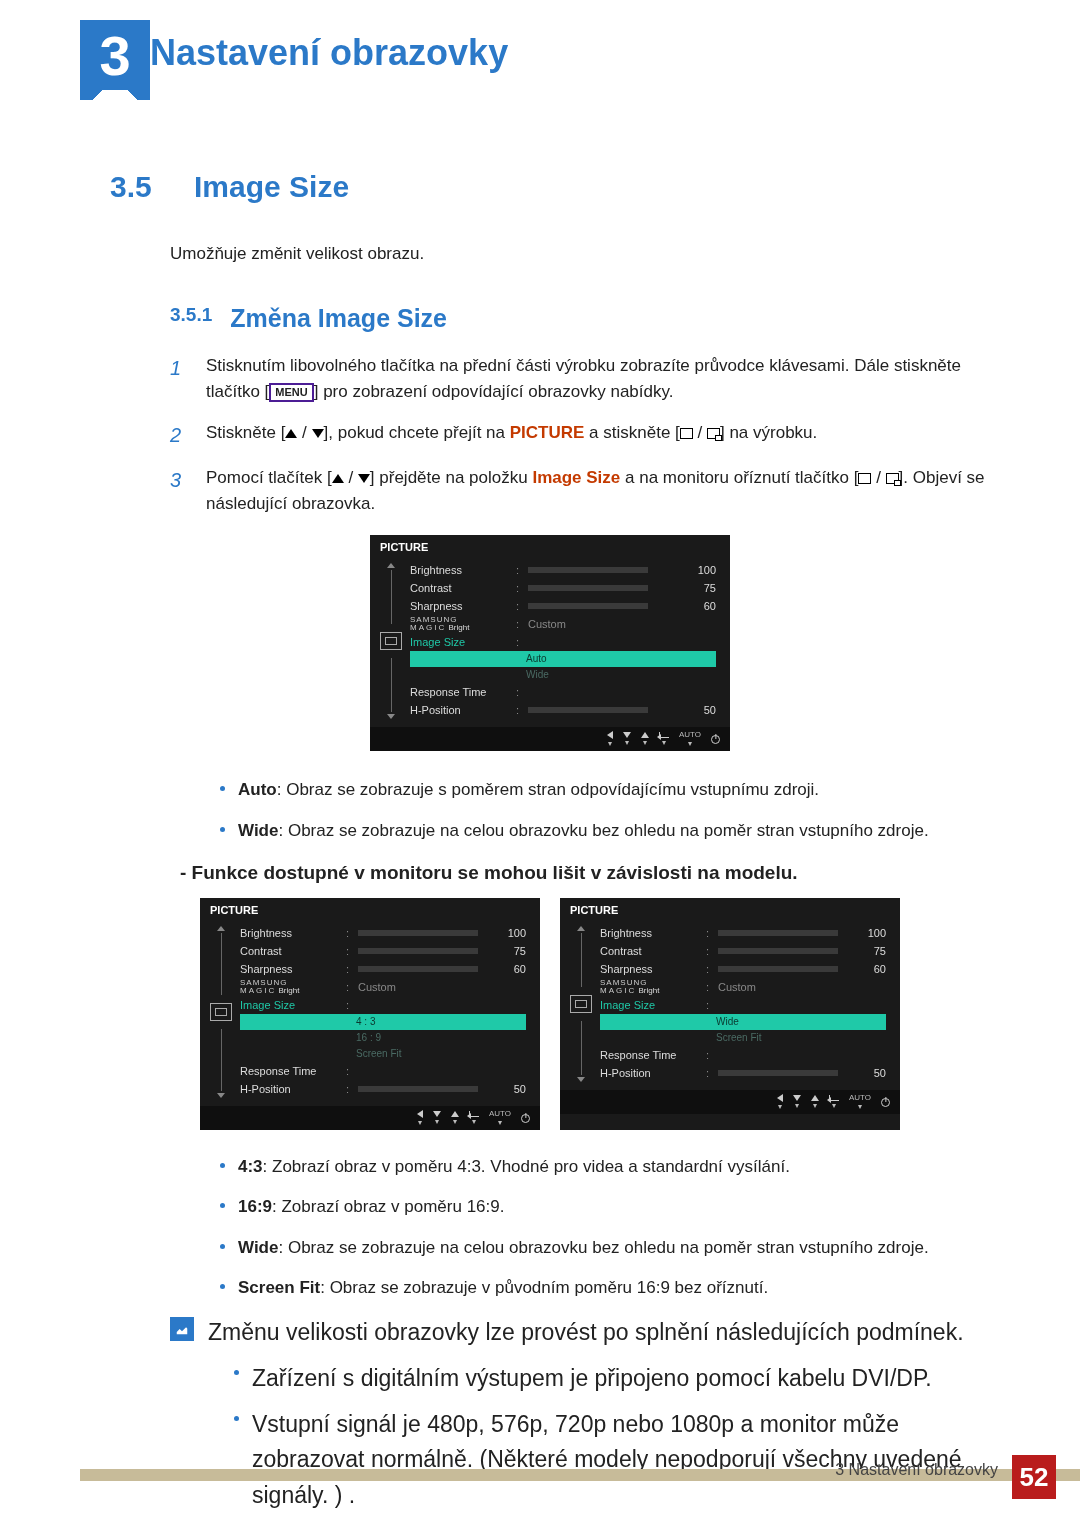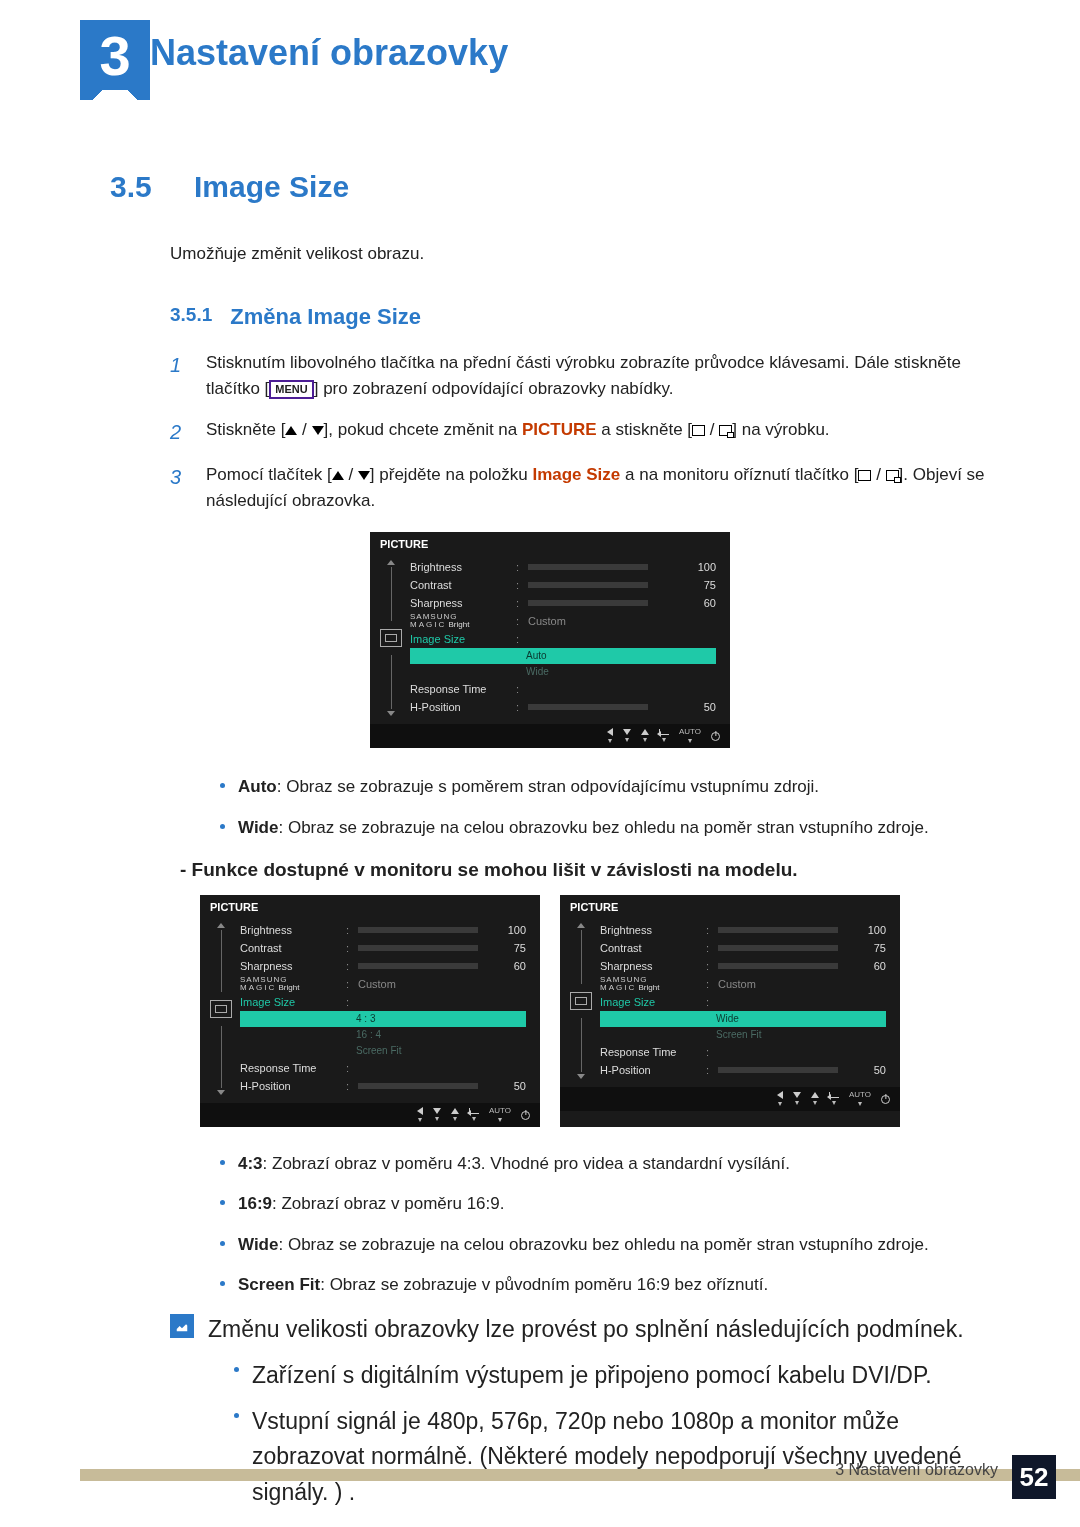--- a/index.html
+++ b/index.html
@@ -9,21 +9,21 @@
   .ch-badge { width: 70px; height: 70px; background: #2b79c8; color: #fff; font-size: 56px; font-weight: bold; display: flex; align-items: center; justify-content: center; position: relative;}
   .ch-badge::after{content:"";position:absolute;left:0;right:0;bottom:-10px;height:10px;background:linear-gradient(135deg,#2b79c8 50%,transparent 50%) left/50% 100% no-repeat,linear-gradient(-135deg,#2b79c8 50%,transparent 50%) right/50% 100% no-repeat;}
   .ch-title { font-size: 36px; color: #2b79c8; font-weight: bold; margin-top: 12px; }
   .content { padding: 80px 90px 0 110px; }
   .sec-row { display: flex; gap: 24px; margin-bottom: 40px; }
   .sec-num { font-size: 30px; color: #2b79c8; font-weight: bold; width: 60px; }
   .sec-title { font-size: 30px; color: #2b79c8; font-weight: bold; }
   .intro { font-size: 17px; margin-left: 60px; margin-bottom: 40px; }
   .sub-row { display: flex; gap: 18px; margin-left: 60px; margin-bottom: 20px;}
   .sub-num { font-size: 19px; color: #2b79c8; font-weight: bold; }
-  .sub-title { font-size: 22px; color: #2b79c8; font-weight: bold; }
+  .sub-title { font-size: 25px; color: #2b79c8; font-weight: bold; }
   .steps { margin-left: 60px; }
   .step { display: flex; gap: 18px; margin-bottom: 14px; font-size: 17px; line-height: 1.55; }
   .step-n { color: #2b79c8; font-style: italic; font-size: 20px; width: 18px; flex-shrink:0;}
   .kw { color: #c43a00; font-weight: bold; }
   .menu-box{display:inline-block;border:2px solid #4c1d95;padding:0 4px;font-size:11px;font-weight:bold;vertical-align:middle;line-height:15px;text-align:center;}
   .tri-up,.tri-down{display:inline-block;width:0;height:0;border-left:6px solid transparent;border-right:6px solid transparent;vertical-align:middle;}
   .tri-up{border-bottom:9px solid #000;} .tri-down{border-top:9px solid #000;}
   .sq-icon{display:inline-block;width:13px;height:11px;border:1.5px solid #000;vertical-align:middle;position:relative;}
   .sq-icon2{display:inline-block;width:13px;height:11px;border:1.5px solid #000;vertical-align:middle;position:relative;}
   .sq-icon2::after{content:"";position:absolute;width:5px;height:4px;border:1px solid #000;right:-3px;bottom:-3px;background:#fff;}
@@ -73,21 +73,21 @@
   .ic-back{width:0;height:0;border-top:4px solid transparent;border-bottom:4px solid transparent;border-right:6px solid #ccc;}
   .ic-down{width:0;height:0;border-left:4px solid transparent;border-right:4px solid transparent;border-top:6px solid #ccc;}
   .ic-up{width:0;height:0;border-left:4px solid transparent;border-right:4px solid transparent;border-bottom:6px solid #ccc;}
   .ic-enter{width:10px;height:6px;border-bottom:1.5px solid #ccc;border-left:1.5px solid #ccc;position:relative;}
   .ic-enter::after{content:"";position:absolute;left:-3px;bottom:-3px;width:0;height:0;border-top:3px solid transparent;border-bottom:3px solid transparent;border-right:4px solid #ccc;}
   .ic-pwr{width:9px;height:9px;border:1.3px solid #ccc;border-radius:50%;position:relative;}
   .ic-pwr::after{content:"";position:absolute;width:1.3px;height:5px;background:#ccc;left:50%;top:-2px;transform:translateX(-50%);}
 
   .bottom-line{position:absolute;left:80px;right:0;bottom:46px;height:12px;background:#c7bb99;}
   .footer{position:absolute;right:24px;bottom:28px;display:flex;align-items:center;gap:14px;font-size:16px;color:#444;}
-  .page-num{width:44px;height:44px;background:#0f172a;color:#fff;font-size:26px;font-weight:bold;display:flex;align-items:center;justify-content:center;margin-top:15px;}
+  .page-num{width:44px;height:44px;background:#b91c1c;color:#fff;font-size:26px;font-weight:bold;display:flex;align-items:center;justify-content:center;margin-top:15px;}
 </style>
 </head>
 <body>
 
 <div class="page">
   <div class="header">
     <div class="ch-badge">3</div>
     <div class="ch-title">Nastavení obrazovky</div>
   </div>
 
@@ -106,21 +106,21 @@
     <div class="steps">
       <div class="step">
         <span class="step-n">1</span>
         <span>
           <span>Stisknutím libovolného tlačítka na přední části výrobku zobrazíte průvodce klávesami. Dále stiskněte tlačítko [</span><span class="menu-box">MENU</span><span>] pro zobrazení odpovídající obrazovky nabídky.</span>
         </span>
       </div>
       <div class="step">
         <span class="step-n">2</span>
         <span>
-          <span>Stiskněte [</span><span class="tri-up"></span> / <span class="tri-down"></span><span>], pokud chcete změnit na </span><span class="kw">PICTURE</span><span> a stiskněte [</span><span class="sq-icon"></span> / <span class="sq-icon2"></span><span>] na výrobku.</span>
+          <span>Stiskněte [</span><span class="tri-up"></span> / <span class="tri-down"></span><span>], pokud chcete přejít na </span><span class="kw">PICTURE</span><span> a stiskněte [</span><span class="sq-icon"></span> / <span class="sq-icon2"></span><span>] na výrobku.</span>
         </span>
       </div>
       <div class="step">
         <span class="step-n">3</span>
         <span>
           <span>Pomocí tlačítek [</span><span class="tri-up"></span> / <span class="tri-down"></span><span>] přejděte na položku </span><span class="kw">Image Size</span><span> a na monitoru oříznutí tlačítko [</span><span class="sq-icon"></span> / <span class="sq-icon2"></span><span>]. Objeví se následující obrazovka.</span>
         </span>
       </div>
     </div>
 
@@ -252,21 +252,21 @@
                 <span class="lbl lbl-magic"><span class="m1">SAMSUNG</span><span class="m2">MAGIC</span><span> Bright</span></span>
                 <span class="colon">:</span>
                 <span class="valtxt">Custom</span>
               </div>
             <div class="osd-row sel">
                 <span class="lbl">Image Size</span>
                 <span class="colon">:</span>
               </div>
             <div class="osd-opts">
               <div class="osd-opt hl">4 : 3</div>
-              <div class="osd-opt dim">16 : 4</div>
+              <div class="osd-opt dim">16 : 9</div>
               <div class="osd-opt dim">Screen Fit</div>
             </div>
             <div class="osd-row">
                 <span class="lbl">Response Time</span>
                 <span class="colon">:</span>
               </div>
             <div class="osd-row">
                 <span class="lbl">H-Position</span>
                 <span class="colon">:</span>
                 <span class="bar"><span class="bar-fill" style="width:50%"></span></span>

